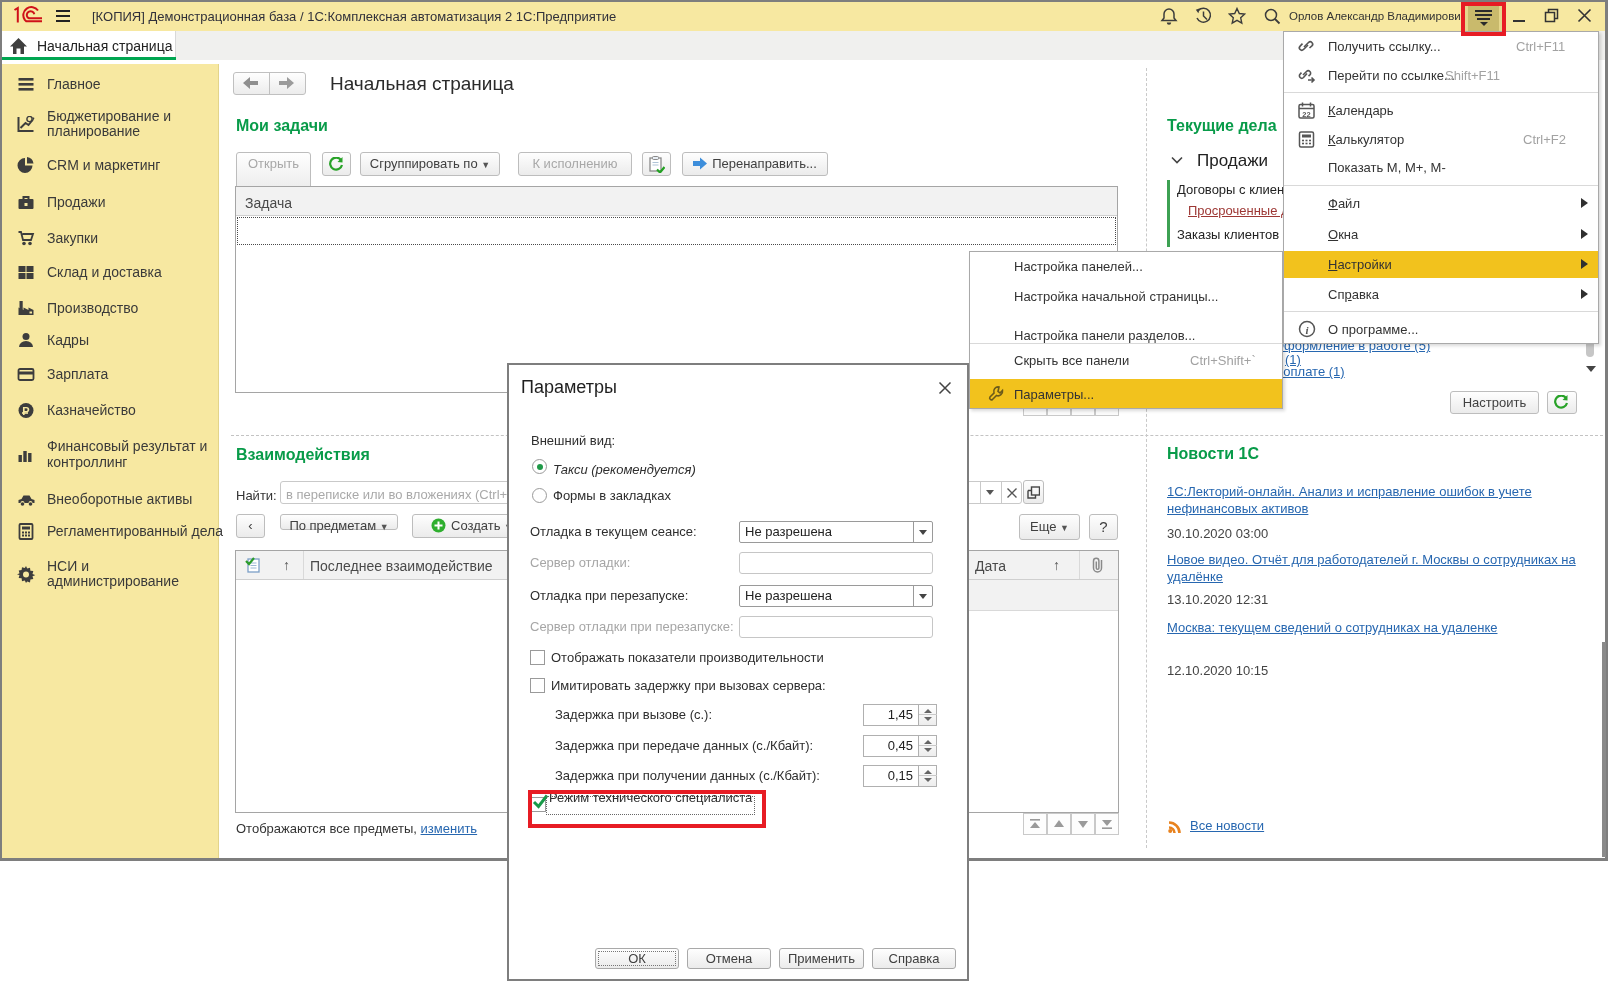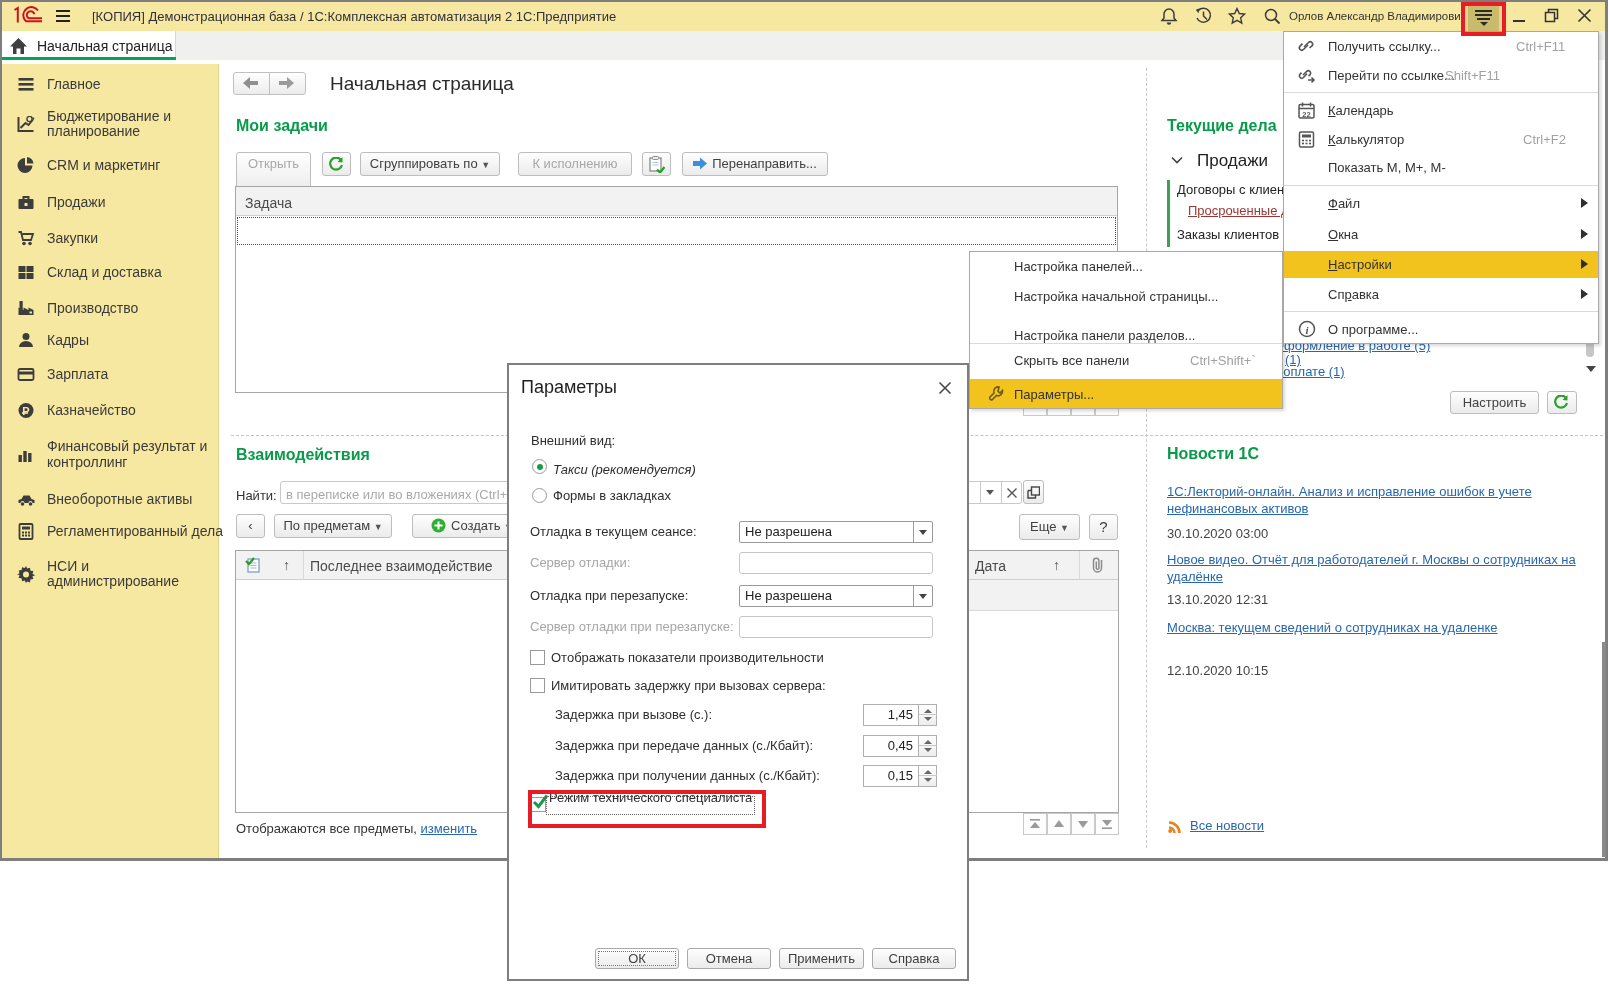--- a/index.html
+++ b/index.html
@@ -207,21 +207,21 @@
 <div class="abs" style="left:986px;top:490px;width:0;height:0;border-top:5px solid #555;border-left:4.5px solid transparent;border-right:4.5px solid transparent;"></div>
 <svg class="abs" style="left:1006px;top:487px;" width="12" height="12">
       <path d="M1.5 1.5 L10.5 10.5 M10.5 1.5 L1.5 10.5" stroke="#555" stroke-width="1.4"></path>
     </svg>
 <div class="btn" style="left:1023px;top:480px;width:21px;height:24px;"></div>
 <svg class="abs" style="left:1027px;top:486px;" width="13" height="13" viewBox="0 0 13 13">
       <rect x="4.5" y="1" width="8" height="8" fill="none" stroke="#444" stroke-width="1.4"></rect>
       <path d="M1 4.5 h3.5 M1 4.5 V12 h7.5 V9" fill="none" stroke="#444" stroke-width="1.4"></path>
     </svg>
 <div class="btn" style="left:236px;top:514px;width:29px;height:24px;line-height:22px;">‹</div>
-<div class="btn" style="left:274px;top:514px;width:118px;height:24px;line-height:22px;">По предметам <span style="font-size:9px;color:#555;">▼</span></div>
+<div class="btn" style="left:280px;top:514px;width:118px;height:16px;line-height:22px;">По предметам <span style="font-size:9px;color:#555;">▼</span></div>
 <div class="btn" style="left:412px;top:514px;width:120px;height:24px;line-height:22px;"><svg style="vertical-align:-3px;margin-right:5px;" width="15" height="15" viewBox="0 0 15 15">
         <circle cx="7.5" cy="7.5" r="7" fill="#2faf2f"></circle>
         <path d="M7.5 3.5 v8 M3.5 7.5 h8" stroke="#fff" stroke-width="2"></path>
       </svg>Создать <span style="font-size:9px;color:#555;">▼</span></div>
 <div class="btn" style="left:1019px;top:514px;width:61px;height:26px;line-height:24px;">Еще <span style="font-size:9px;color:#555;">▼</span></div>
 <div class="btn" style="left:1089px;top:514px;width:29px;height:26px;line-height:24px;font-size:15px;">?</div>
 <div class="abs" style="left:235px;top:550px;width:884px;height:263px;border:1px solid #a5a5a5;background:#fff;box-sizing:border-box;"></div>
 <div class="abs" style="left:236px;top:551px;width:882px;height:29px;background:#f2f2f2;border-bottom:1px solid #cfcfcf;box-sizing:border-box;"></div>
 <svg class="abs" style="left:245px;top:557px;" width="16" height="16" viewBox="0 0 16 16">
       <rect x="3" y="2" width="11" height="13" fill="#fff" stroke="#7b9fc7" stroke-width="1.3"></rect>

